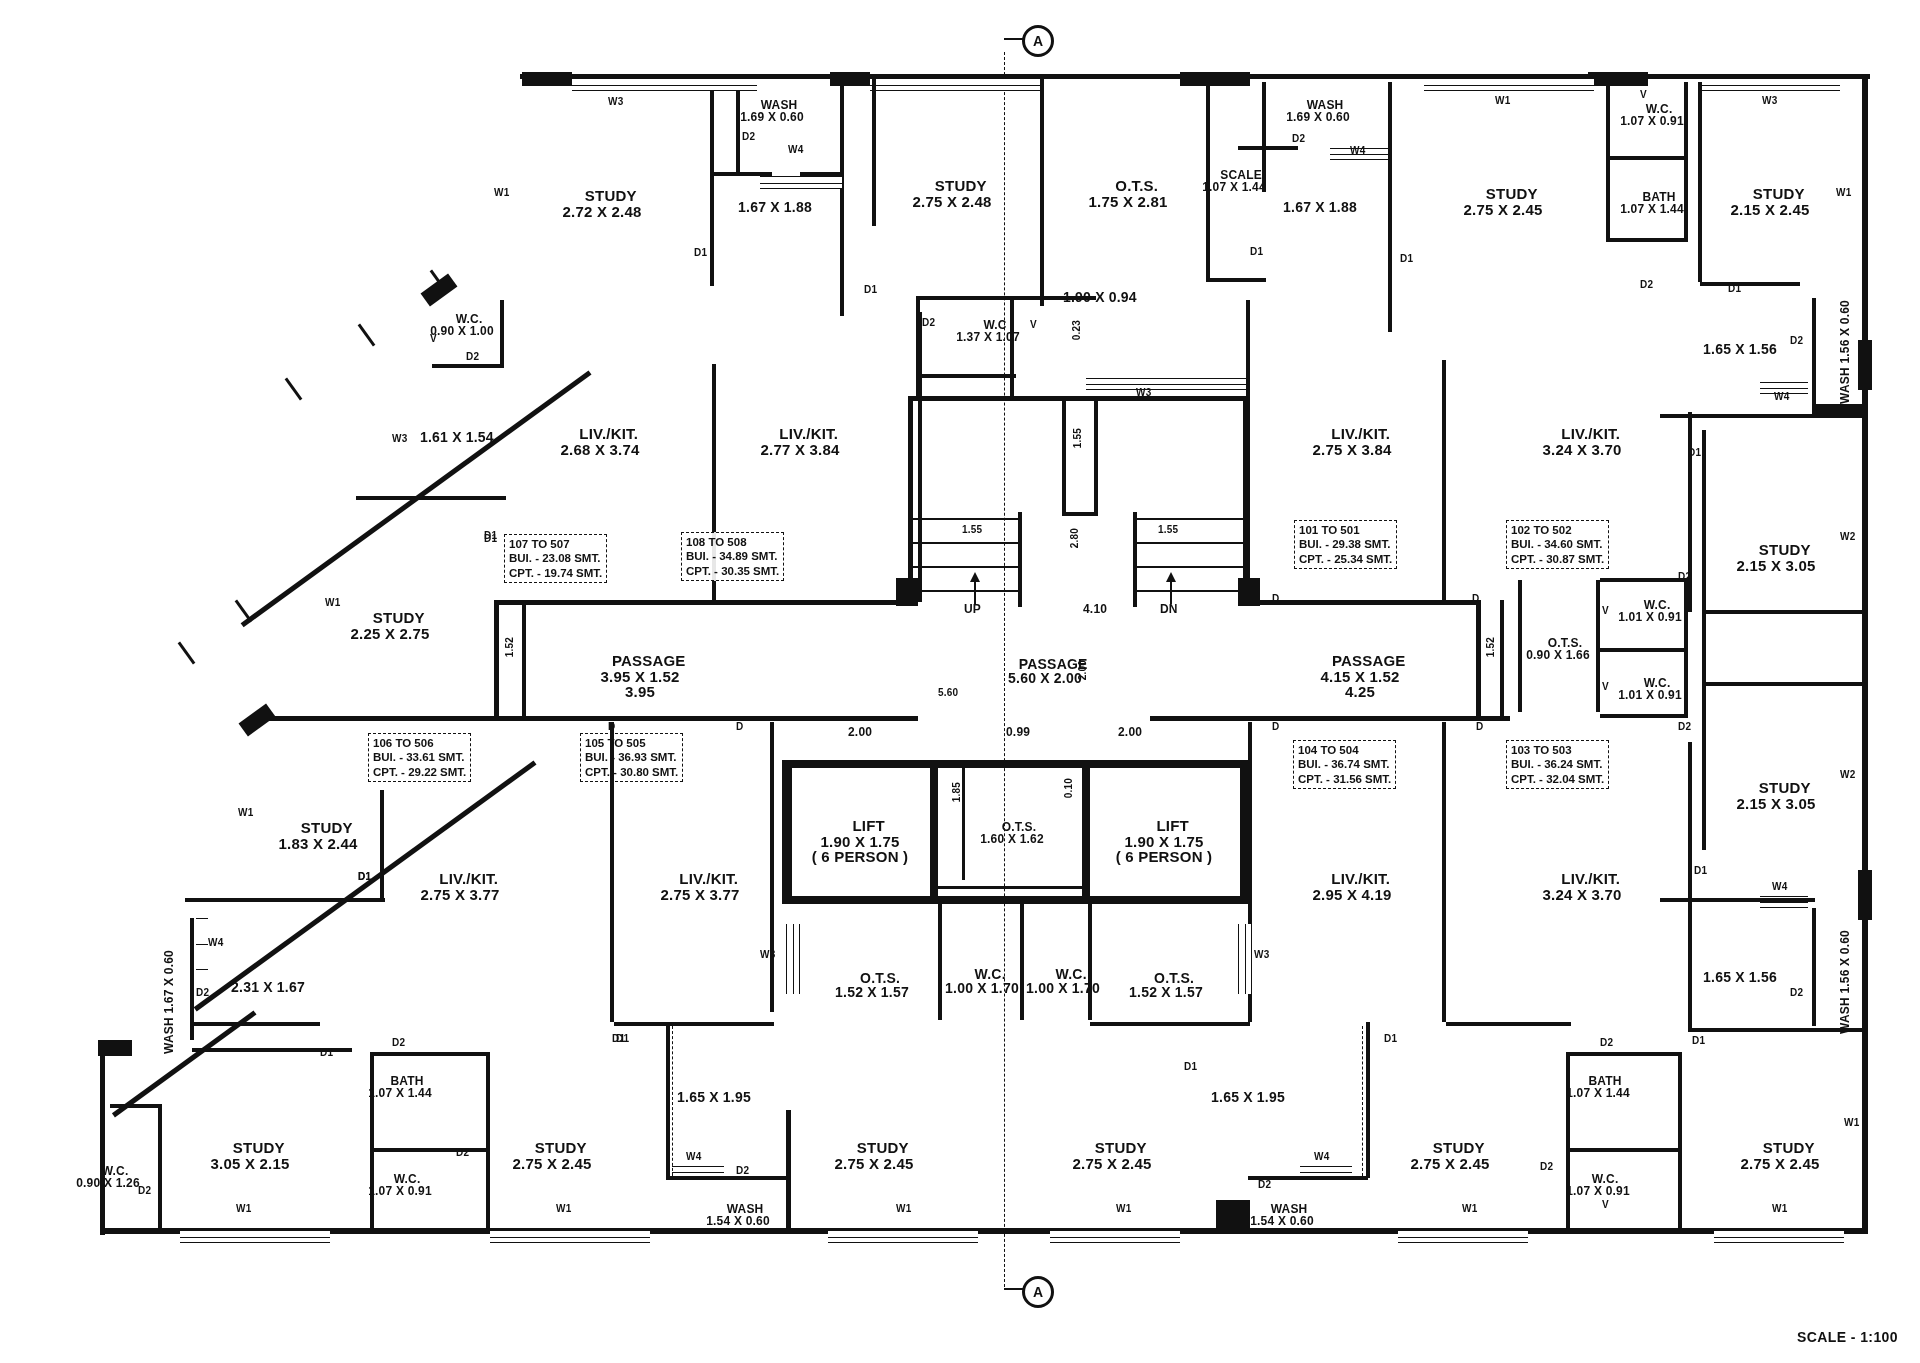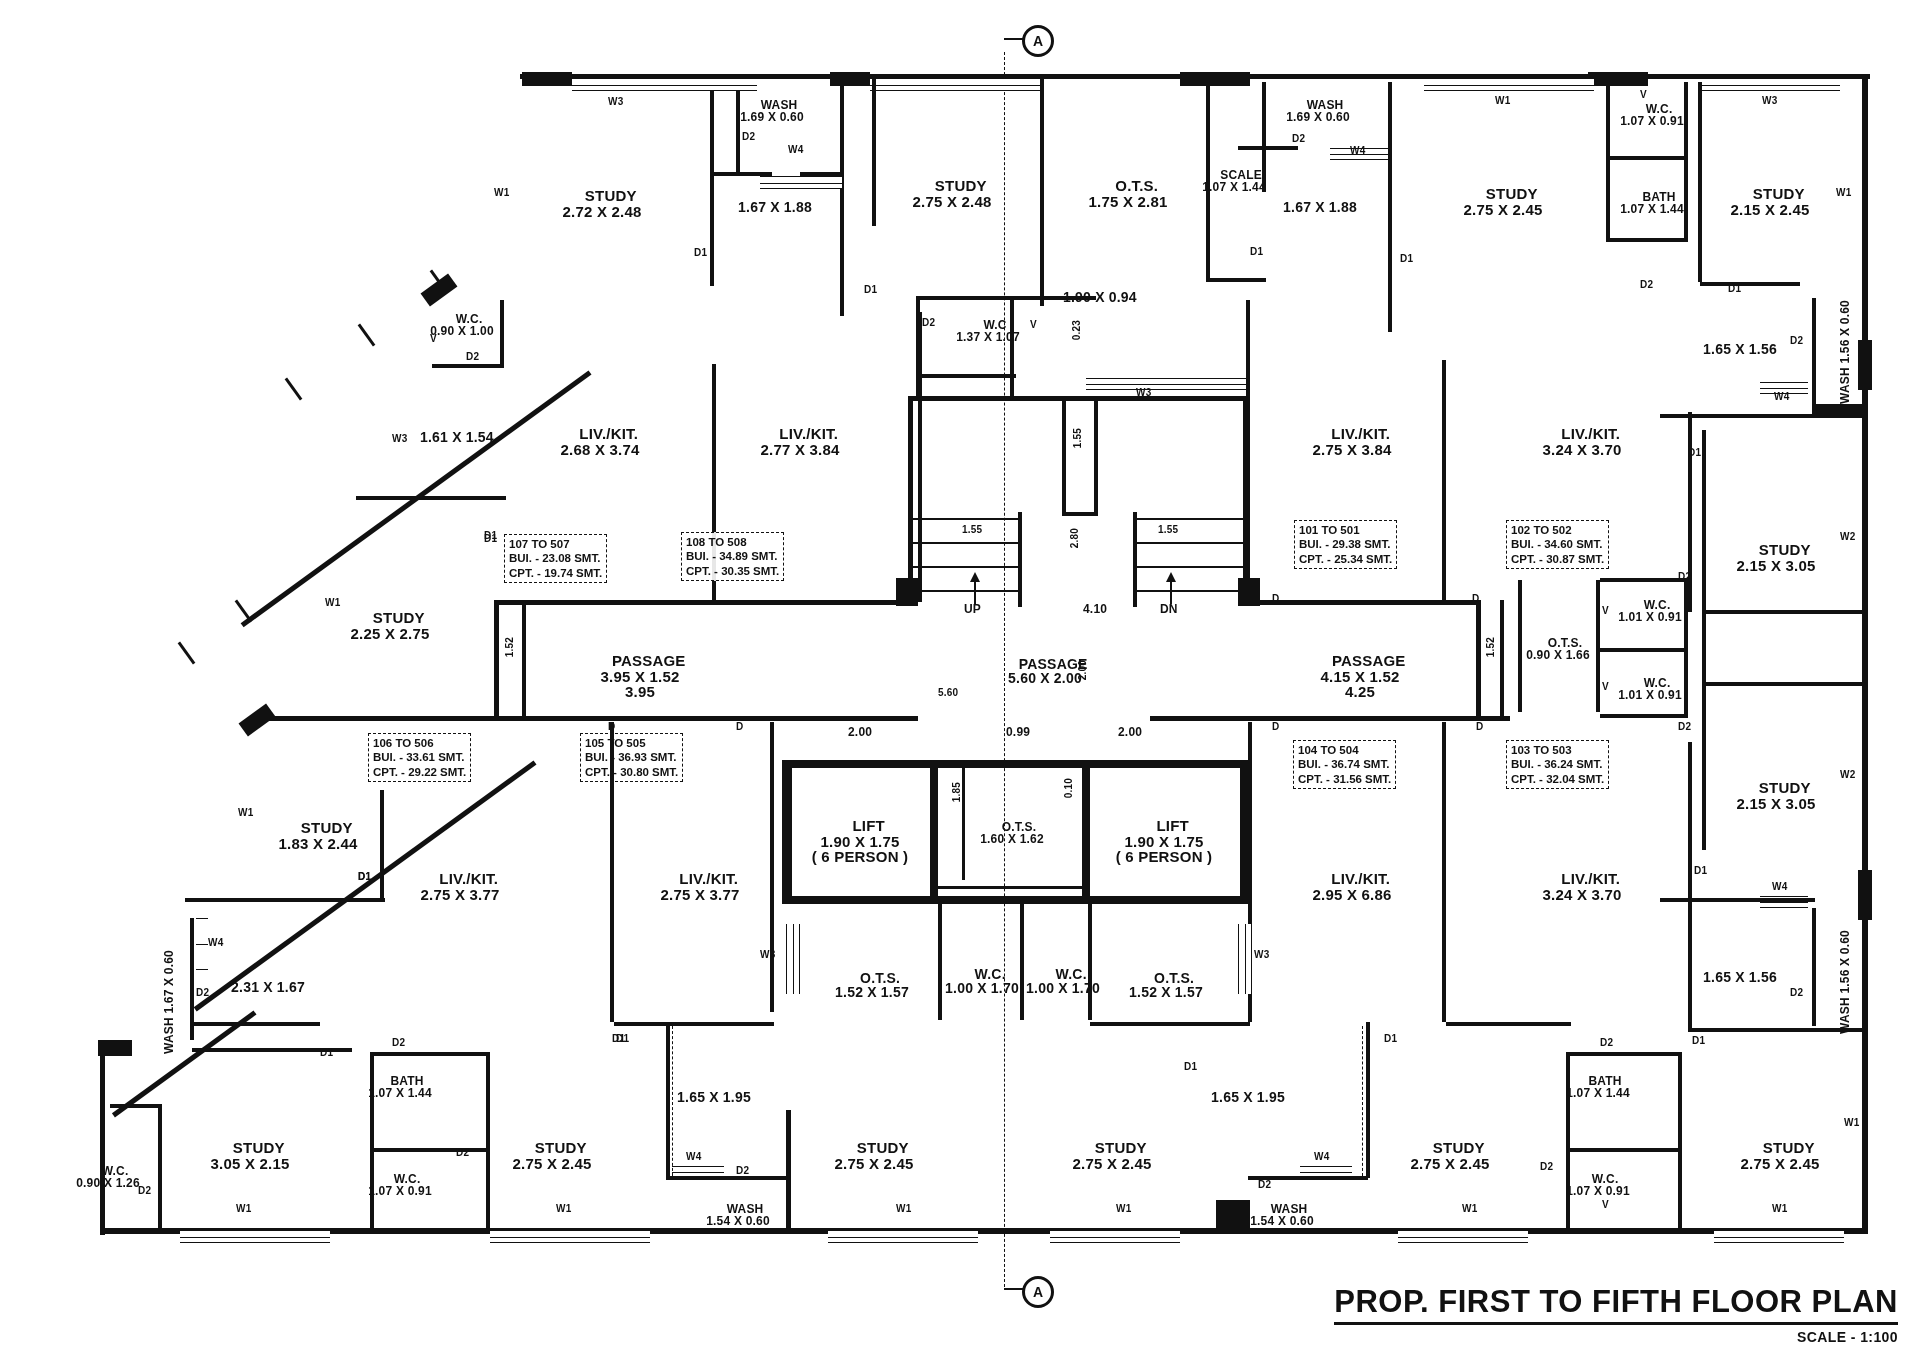--- a/index.html
+++ b/index.html
@@ -360,21 +360,21 @@
   <div class="lbl tiny" style="left:1840px;top:770px;">W2</div>
   <div class="wall" style="left:1702px;top:430px;width:4px;height:420px;"></div>
   <div class="wall" style="left:1702px;top:610px;width:160px;height:4px;"></div>
   <div class="wall" style="left:1702px;top:682px;width:160px;height:4px;"></div>
 
   <div class="lbl rm c" style="left:460px;top:855px;">
     <span>LIV./KIT.</span><br><span>2.75 X 3.77</span></div>
   <div class="lbl rm c" style="left:700px;top:855px;">
     <span>LIV./KIT.</span><br><span>2.75 X 3.77</span></div>
   <div class="lbl rm c" style="left:1352px;top:855px;">
-    <span>LIV./KIT.</span><br><span>2.95 X 6.86</span></div>
+    <span>LIV./KIT.</span><br><span>2.95 X 4.19</span></div>
   <div class="lbl rm c" style="left:1582px;top:855px;">
     <span>LIV./KIT.</span><br><span>3.24 X 3.70</span></div>
   <div class="wall" style="left:610px;top:722px;width:4px;height:300px;"></div>
   <div class="wall" style="left:770px;top:722px;width:4px;height:290px;"></div>
   <div class="wall" style="left:1248px;top:722px;width:4px;height:300px;"></div>
   <div class="wall" style="left:1442px;top:722px;width:4px;height:300px;"></div>
   <div class="lbl tiny" style="left:358px;top:872px;">D1</div>
   <div class="lbl tiny" style="left:612px;top:1034px;">D1</div>
   <div class="lbl tiny" style="left:1694px;top:866px;">D1</div>
 
@@ -499,17 +499,16 @@
   <div class="wall" style="left:1446px;top:1022px;width:125px;height:4px;"></div>
 
   <div class="wall" style="left:666px;top:1022px;width:4px;height:156px;"></div>
   <div class="wall" style="left:1366px;top:1022px;width:4px;height:156px;"></div>
 
   <div class="dashv" style="left:672px;top:1026px;height:150px;"></div>
   <div class="dashv" style="left:1362px;top:1026px;height:150px;"></div>
 
 
   <div id="title">
-    <div class="t1">PROP. FIRST TO FIFTH FLOOR PLAN</div>
     <div class="t2">SCALE - 1:100</div>
   </div>
 
 </div>
 
 </body></html>

